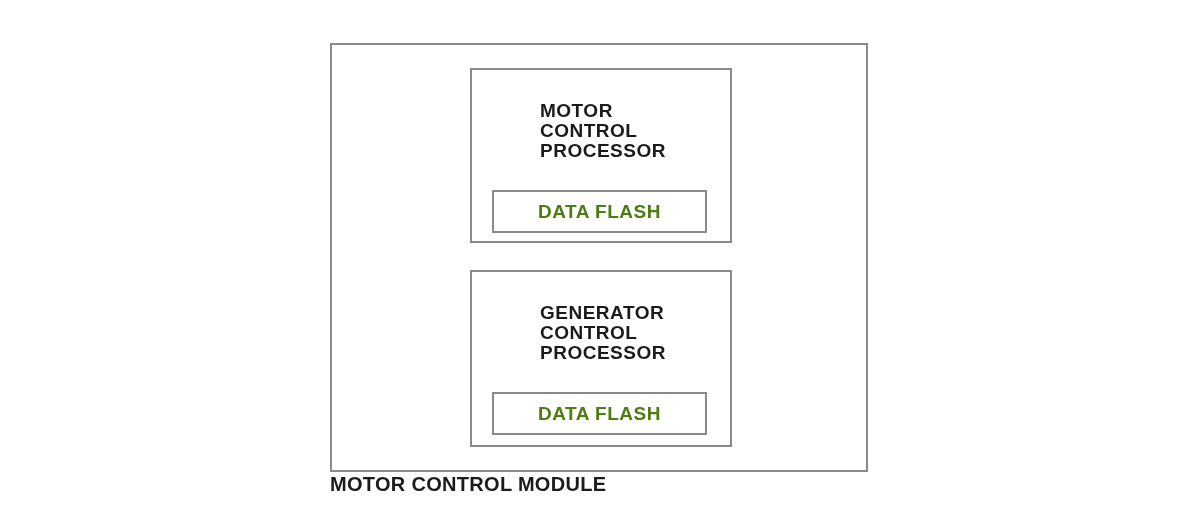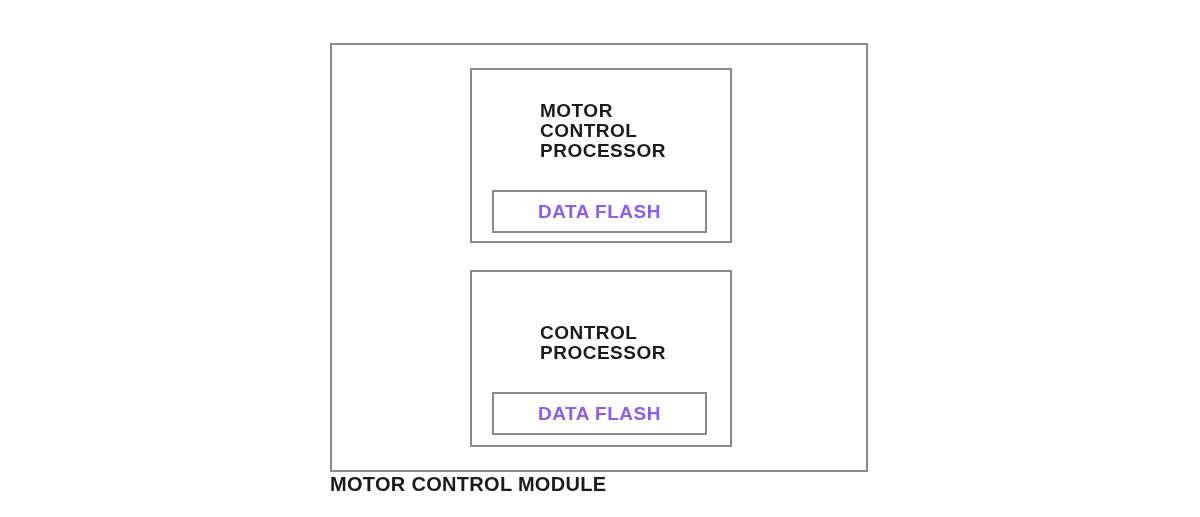--- a/index.html
+++ b/index.html
@@ -62,21 +62,21 @@
     box-sizing: border-box;
     background: #ffffff;
     display: flex;
     align-items: center;
     justify-content: center;
   }
   .flash-label {
     font-size: 19px;
     font-weight: bold;
     letter-spacing: 0.5px;
-    color: #8b5cf6;
+    color: #4d7c0f;
     white-space: nowrap;
   }
   .caption {
     position: absolute;
     left: 330px;
     top: 474px;
     width: 538px;
     text-align: left;
     font-size: 20px;
     line-height: 20px;
@@ -98,21 +98,21 @@
         <span class="title-line">CONTROL</span><br>
         <span class="title-line">PROCESSOR</span>
       </div>
       <div class="flash-box">
         <span class="flash-label">DATA FLASH</span>
       </div>
     </div>
 
     <div class="proc-box generator">
       <div class="proc-title">
-        <br>
+        <span class="title-line">GENERATOR</span><br>
         <span class="title-line">CONTROL</span><br>
         <span class="title-line">PROCESSOR</span>
       </div>
       <div class="flash-box">
         <span class="flash-label">DATA FLASH</span>
       </div>
     </div>
 
   </div>
 

